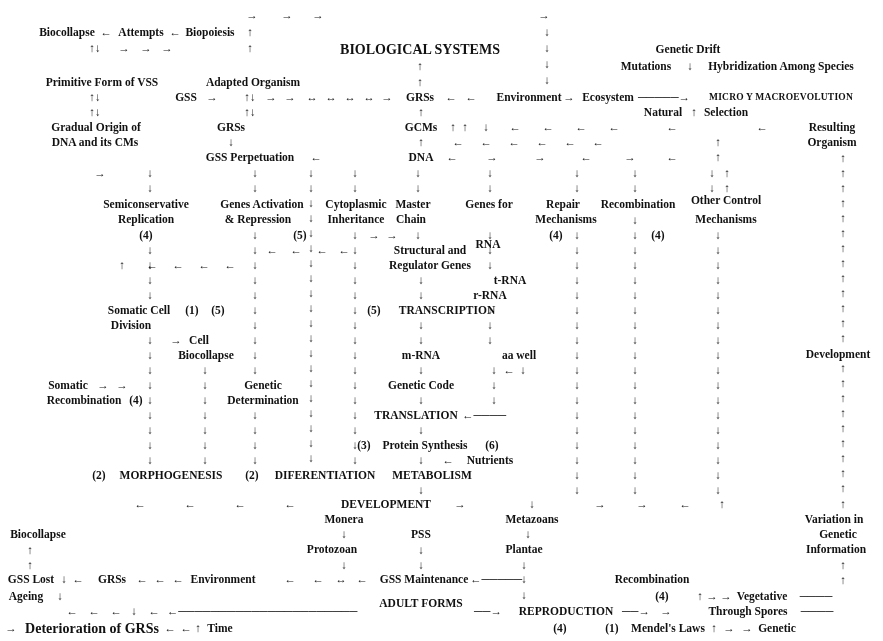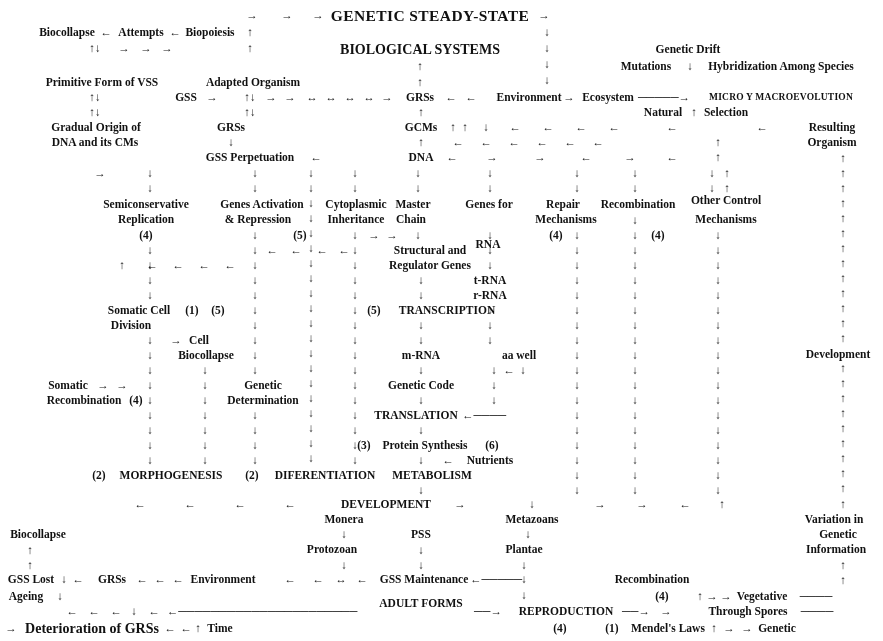--- a/index.html
+++ b/index.html
@@ -23,21 +23,20 @@
   .node.lg{font-size:14px;}
   .node.sm{font-size:9.5px;letter-spacing:.2px;}
 </style>
 </head>
 <body>
 
 <div class="canvas" aria-label="GENETIC STEADY-STATE">
     <span class="node" style="left: 252px; top: 16px;">→</span>
     <span class="node" style="left: 287px; top: 16px;">→</span>
     <span class="node" style="left: 318px; top: 16px;">→</span>
-    <span class="node xl" style="left: 430px; top: 16px;">GENETIC STEADY-STATE</span>
     <span class="node" style="left: 544px; top: 16px;">→</span>
     <span class="node" style="left: 67px; top: 33px;">Biocollapse</span>
     <span class="node" style="left: 106px; top: 33px;">←</span>
     <span class="node" style="left: 141px; top: 33px;">Attempts</span>
     <span class="node" style="left: 175px; top: 33px;">←</span>
     <span class="node" style="left: 210px; top: 33px;">Biopoiesis</span>
     <span class="node" style="left: 250px; top: 33px;">↑</span>
     <span class="node" style="left: 95px; top: 49px;">↑↓</span>
     <span class="node" style="left: 124px; top: 49px;">→</span>
     <span class="node" style="left: 146px; top: 49px;">→</span>
@@ -155,21 +154,21 @@
     <span class="node" style="left: 430px; top: 266px;">Regulator Genes</span>
     <span class="node" style="left: 272px; top: 251px;">←</span>
     <span class="node" style="left: 296px; top: 251px;">←</span>
     <span class="node" style="left: 322px; top: 251px;">←</span>
     <span class="node" style="left: 344px; top: 251px;">←</span>
     <span class="node" style="left: 122px; top: 266px;">↑</span>
     <span class="node" style="left: 152px; top: 266px;">←</span>
     <span class="node" style="left: 178px; top: 266px;">←</span>
     <span class="node" style="left: 204px; top: 266px;">←</span>
     <span class="node" style="left: 230px; top: 266px;">←</span>
-    <span class="node" style="left: 490px; top: 281px;">t-RNA</span>
+    <span class="node" style="left: 510px; top: 281px;">t-RNA</span>
     <span class="node" style="left: 490px; top: 296px;">r-RNA</span>
     <span class="node" style="left: 139px; top: 311px;">Somatic Cell</span>
     <span class="node" style="left: 192px; top: 311px;">(1)</span>
     <span class="node" style="left: 218px; top: 311px;">(5)</span>
     <span class="node" style="left: 131px; top: 326px;">Division</span>
     <span class="node" style="left: 374px; top: 311px;">(5)</span>
     <span class="node" style="left: 447px; top: 311px;">TRANSCRIPTION</span>
     <span class="node" style="left: 176px; top: 341px;">→</span>
     <span class="node" style="left: 199px; top: 341px;">Cell</span>
     <span class="node" style="left: 206px; top: 356px;">Biocollapse</span>

